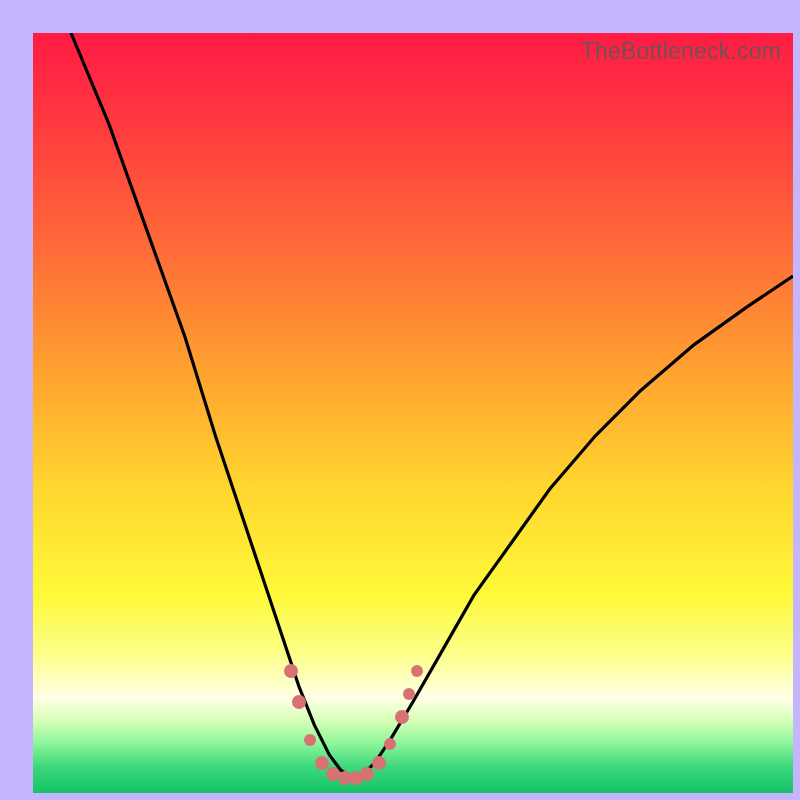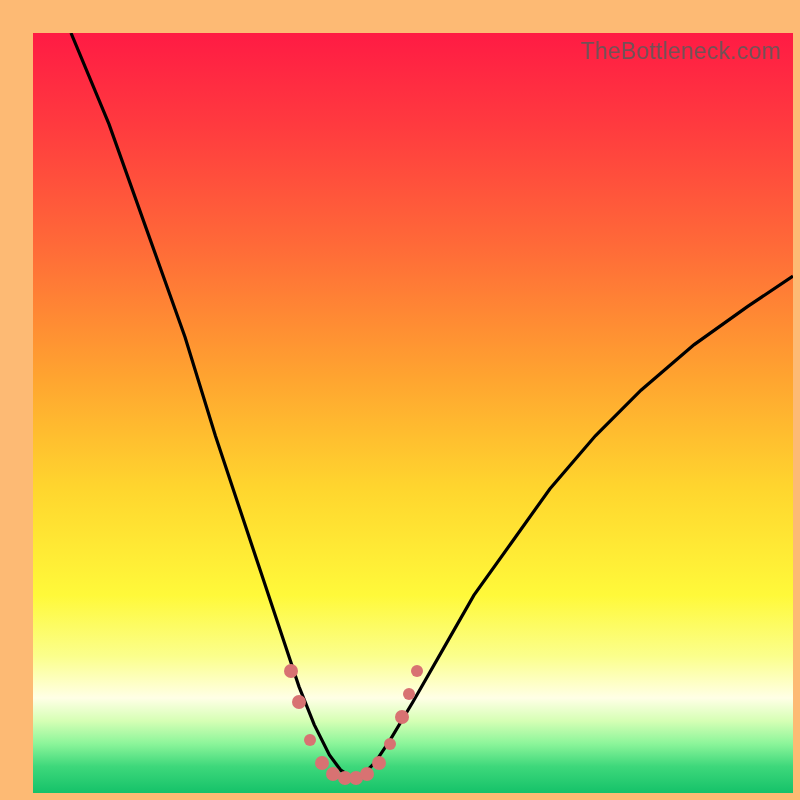--- a/index.html
+++ b/index.html
@@ -8,21 +8,21 @@
     width: 800px;
     height: 800px;
     overflow: hidden;
     background: #000;
     font-family: Arial, Helvetica, sans-serif;
   }
   .frame {
     position: relative;
     width: 800px;
     height: 800px;
-    background: #fdba74;
+    background: #c4b5fd;
   }
   .plot-area {
     position: absolute;
     left: 33px;
     top: 33px;
     width: 760px;
     height: 760px;
     overflow: hidden;
   }
   .gradient {

